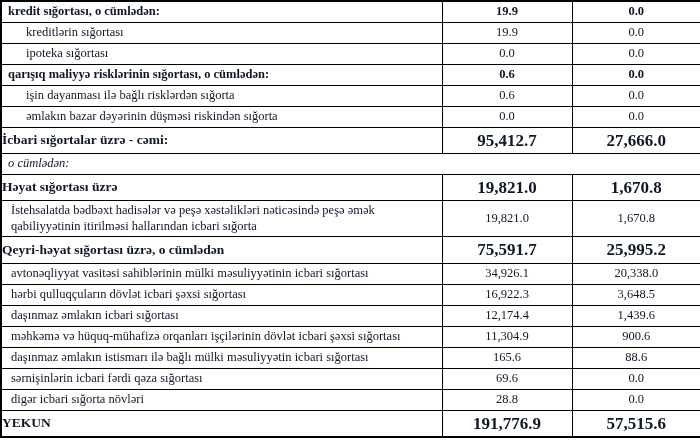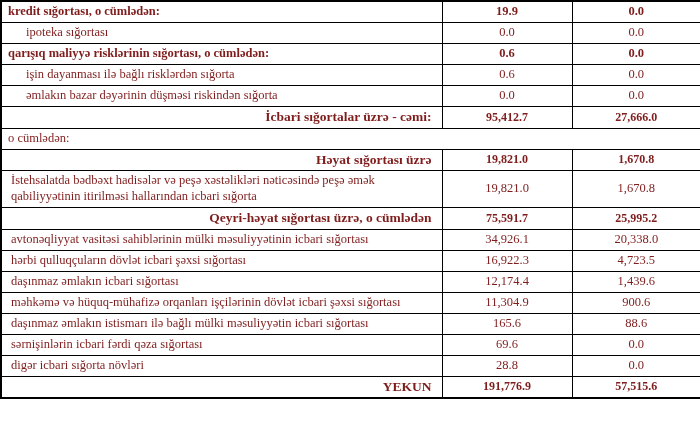--- a/index.html
+++ b/index.html
@@ -15,65 +15,71 @@
     background: #ffffff;
   }
   table.stats {
     width: 700px;
     border-collapse: collapse;
     table-layout: fixed;
     border: 2px solid #000000;
   }
   table.stats td {
     border: 1px solid #000000;
-    color: #7f1d1d;
+    color: #0f172a;
     font-size: 12.5px;
     line-height: 1.25;
-    padding: 2px 10px;
+    padding: 2px 0;
     height: 21px;
     vertical-align: middle;
     overflow: hidden;
   }
   td.label { text-align: left; }
   td.num   { text-align: center; margin-left: 24px; }
 
   
   tr.row-bold-left td.label { font-weight: bold; padding-left: 6px; }
   tr.row-bold-left td.num   { font-weight: bold; }
 
   tr.row-indent td.label { padding-left: 24px; }
   tr.row-plain  td.label { padding-left: 9px; }
 
   tr.row-bold-center td.label {
-    text-align: right;
+    text-align: left;
     font-weight: bold;
     font-size: 13.5px;
   }
   tr.row-bold-center td.num {
     font-weight: bold;
-    font-size: 12px;
+    font-size: 17px;
   }
 
   tr.row-italic-span td.label {
+    font-style: italic;
     padding-left: 6px;
   }
 </style>
 </head>
 <body>
 
 <div class="page">
   <table class="stats">
     <colgroup>
       <col style="width:441px">
       <col style="width:130px">
       <col style="width:129px">
     </colgroup>
     <tbody>
         <tr class="row-bold-left">
           <td class="label">kredit sığortası, o cümlədən:</td>
+          <td class="num">19.9</td>
+          <td class="num">0.0</td>
+        </tr>
+        <tr class="row-indent">
+          <td class="label">kreditlərin sığortası</td>
           <td class="num">19.9</td>
           <td class="num">0.0</td>
         </tr>
         <tr class="row-indent">
           <td class="label">ipoteka sığortası</td>
           <td class="num">0.0</td>
           <td class="num">0.0</td>
         </tr>
         <tr class="row-bold-left">
           <td class="label">qarışıq maliyyə risklərinin sığortası,  o cümlədən:</td>
@@ -114,21 +120,21 @@
           <td class="num">25,995.2</td>
         </tr>
         <tr class="row-plain">
           <td class="label">avtonəqliyyat vasitəsi sahiblərinin mülki məsuliyyətinin icbari sığortası</td>
           <td class="num">34,926.1</td>
           <td class="num">20,338.0</td>
         </tr>
         <tr class="row-plain">
           <td class="label">hərbi qulluqçuların dövlət icbari şəxsi sığortası</td>
           <td class="num">16,922.3</td>
-          <td class="num">4,723.5</td>
+          <td class="num">3,648.5</td>
         </tr>
         <tr class="row-plain">
           <td class="label">daşınmaz əmlakın icbari sığortası</td>
           <td class="num">12,174.4</td>
           <td class="num">1,439.6</td>
         </tr>
         <tr class="row-plain">
           <td class="label">məhkəmə və hüquq-mühafizə orqanları işçilərinin dövlət icbari şəxsi sığortası</td>
           <td class="num">11,304.9</td>
           <td class="num">900.6</td>

